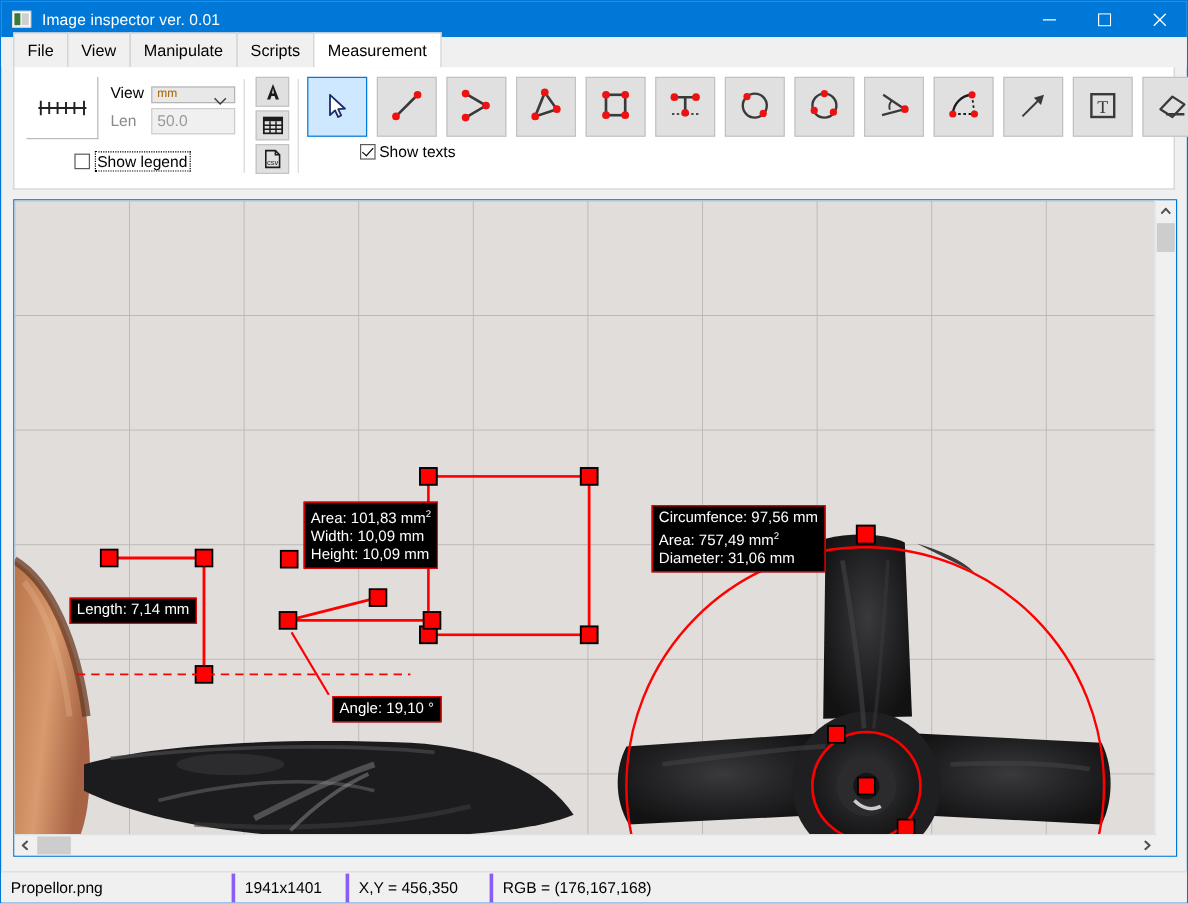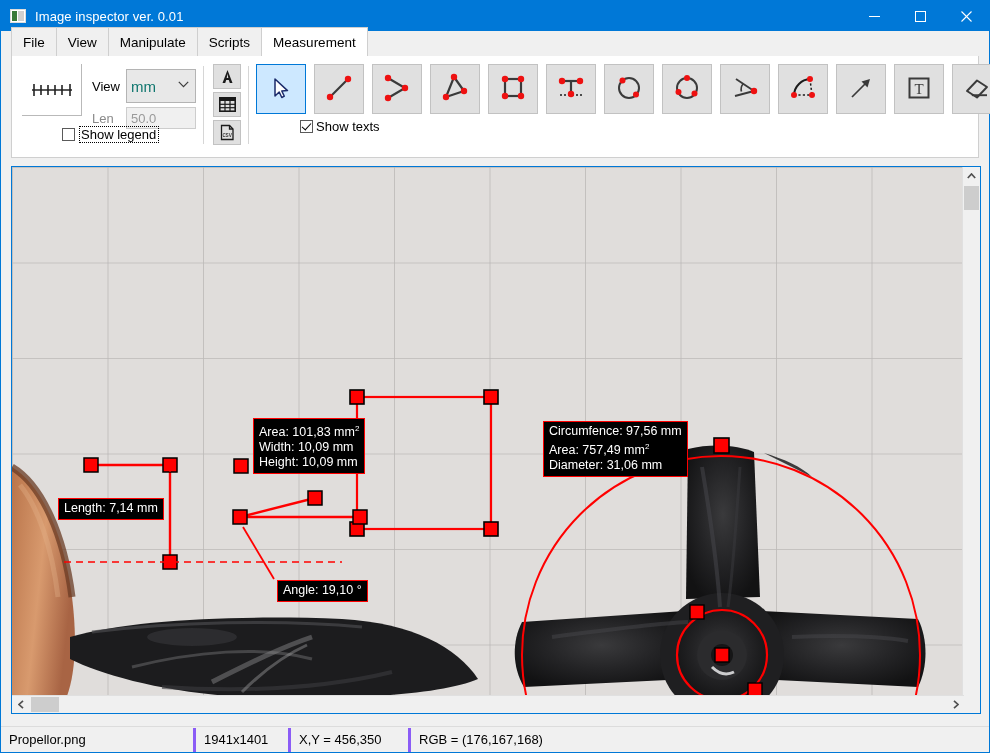--- a/index.html
+++ b/index.html
@@ -133,26 +133,26 @@
     margin-left: 10px;
     gap: 4px;
     padding-top: 5px;
   }
   .unitrow { display: flex; align-items: center; }
   .unitlabel {
     width: 34px; font-size: 13px;
   }
   .unitlabel.dim { color: #8a8a8a; }
   select.combo {
-    width: 70px; height: 34px;
+    width: 70px; height: 14px;
     font-family: "Liberation Sans", sans-serif;
-    font-size: 15px;
+    font-size: 10px;
     border: 1px solid #b4b4b4;
     background: #e8e8e8;
-    color: #0f766e;
+    color: #a16207;
     box-sizing: border-box;
     padding-left: 4px;
     -webkit-appearance: none; appearance: none;
   }
   .combo-wrap { position: relative; display: inline-block; }
   .combo-arrow {
     position: absolute; right: 7px; top: 7px;
     pointer-events: none;
   }
   input.lenfield {

